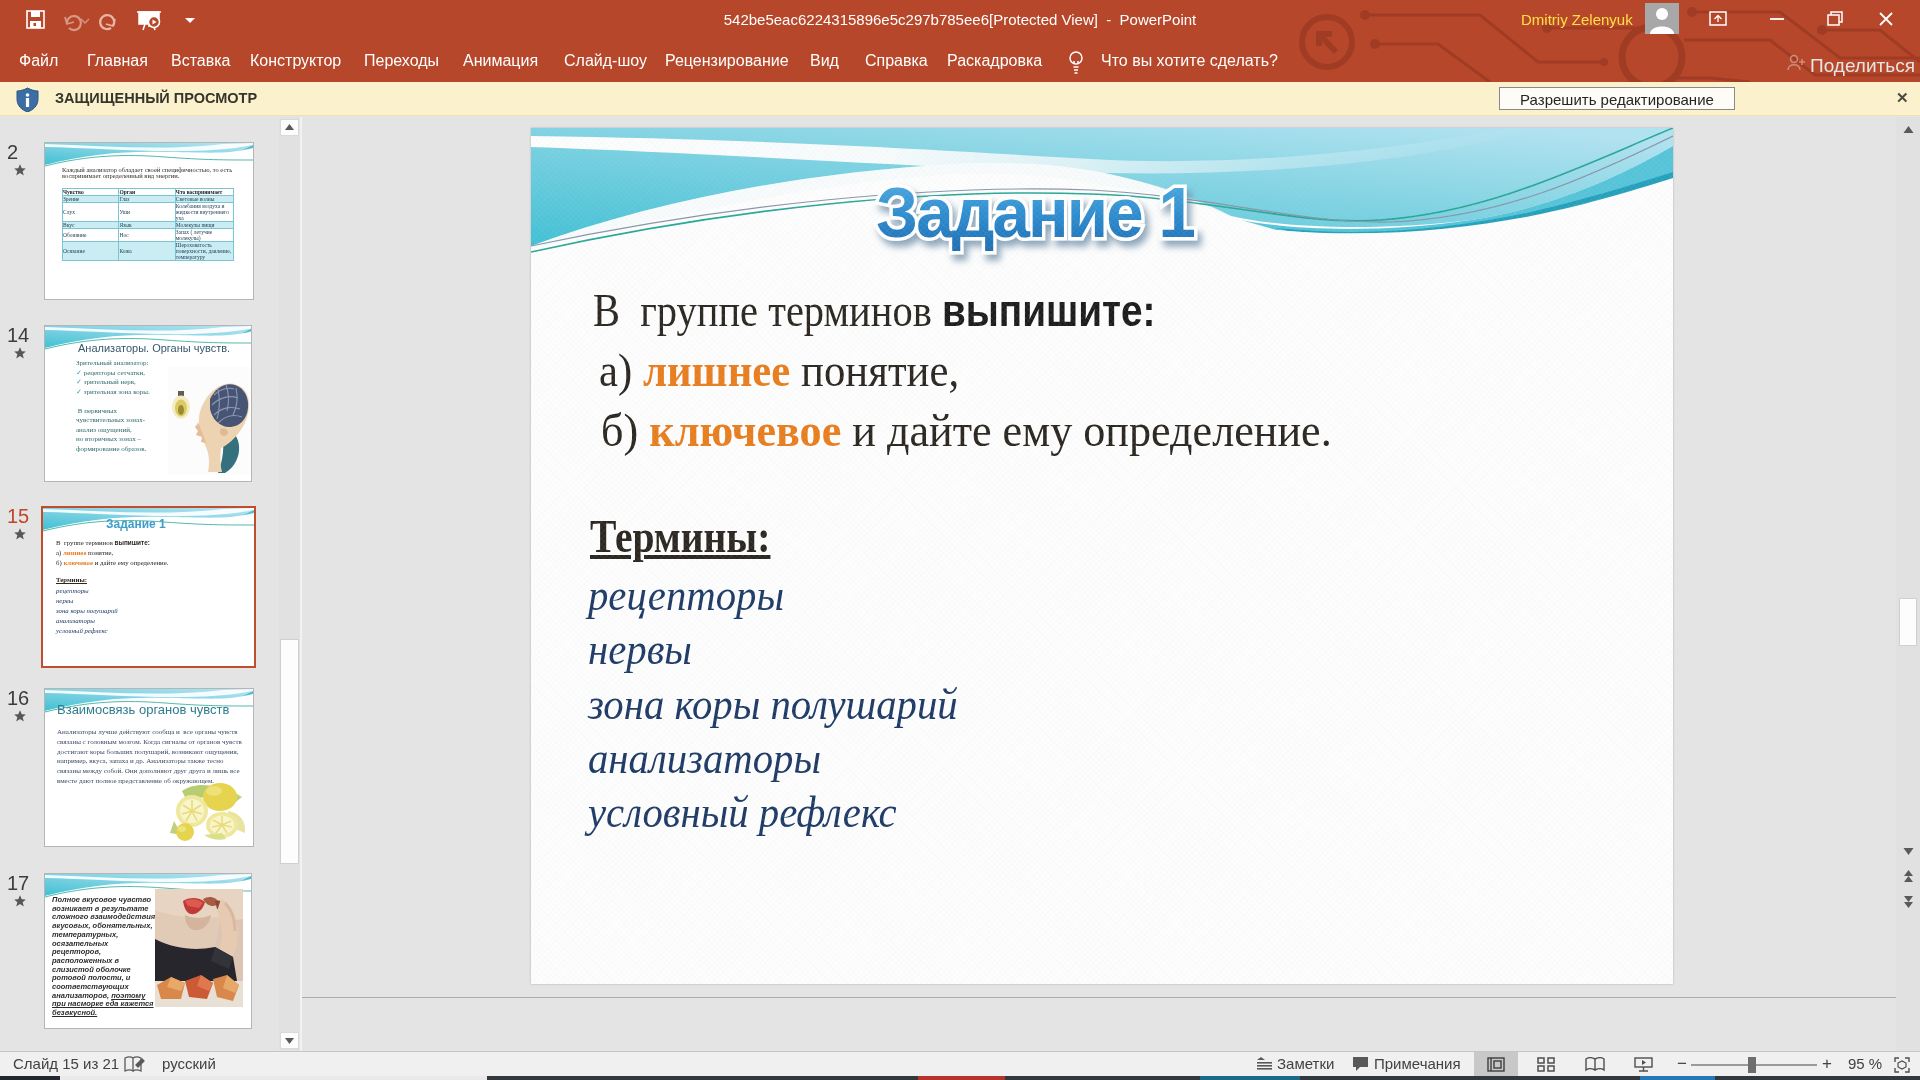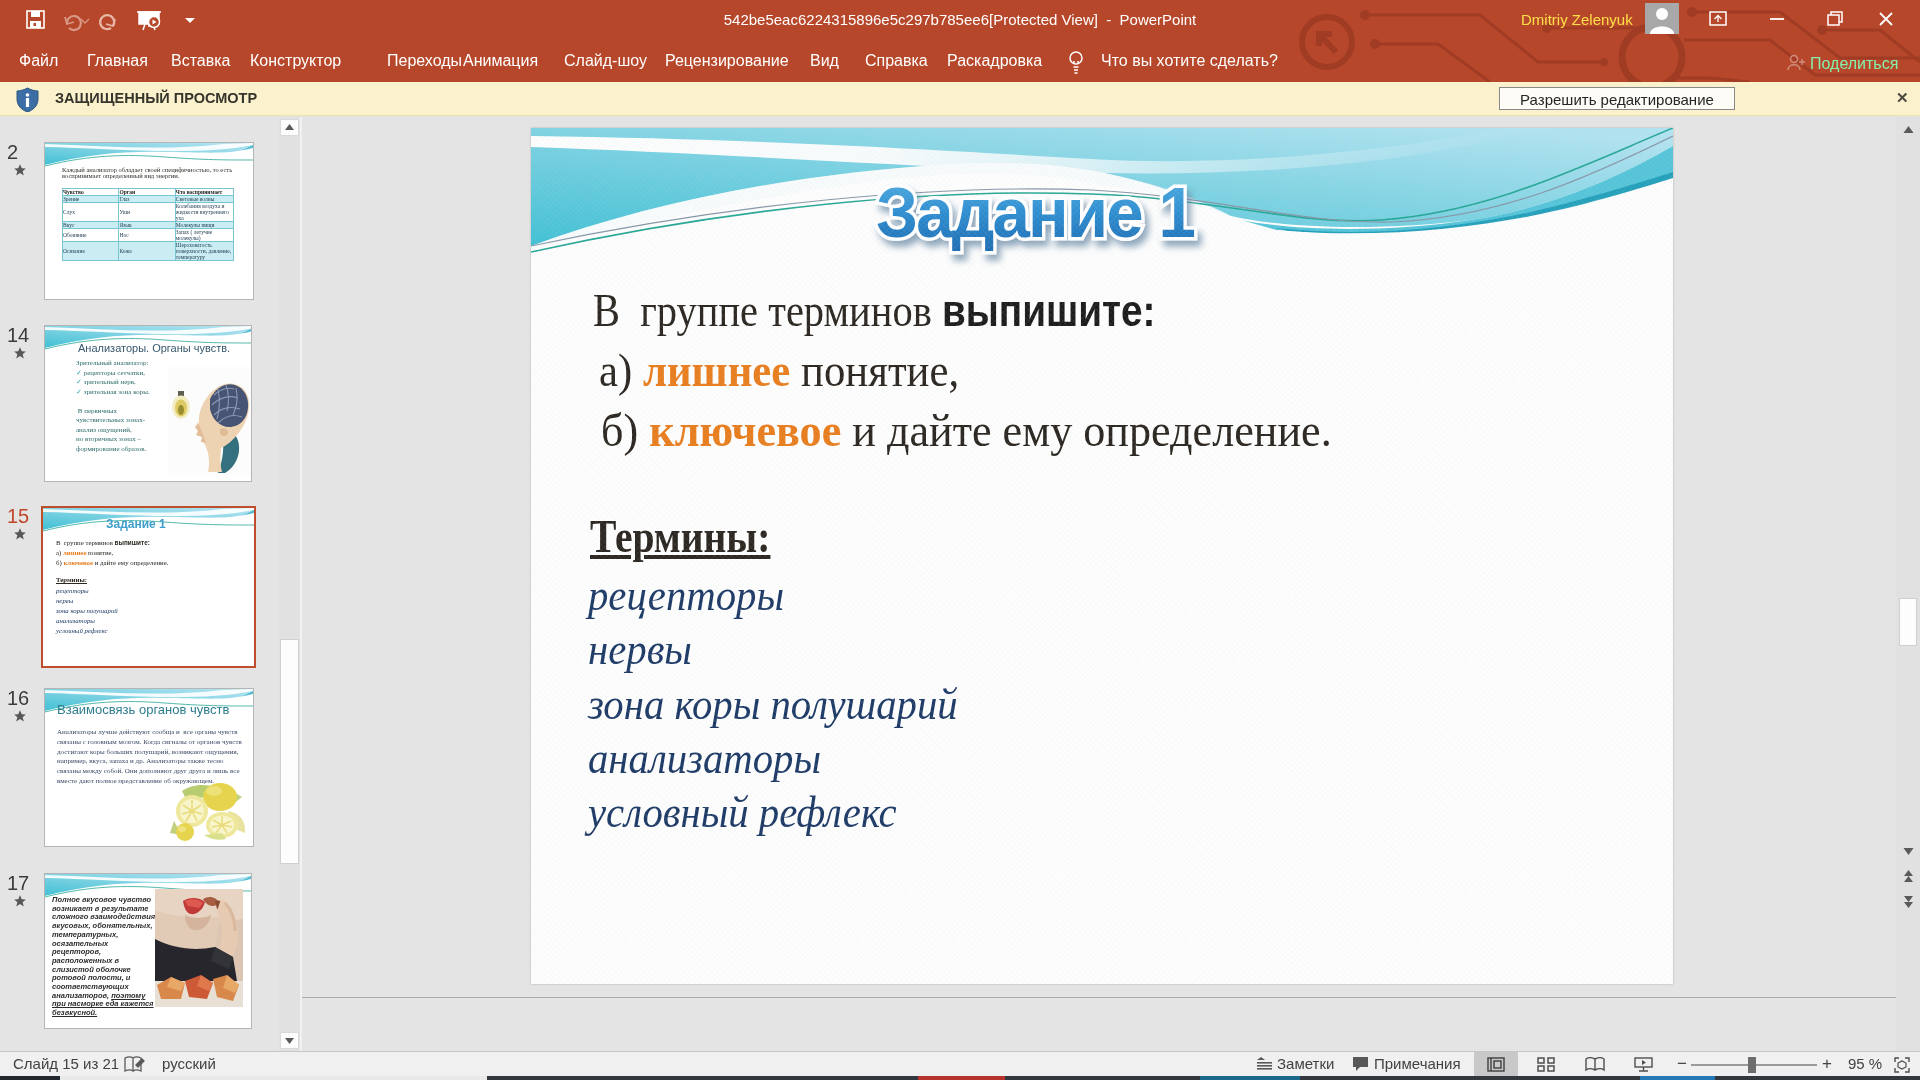--- a/index.html
+++ b/index.html
@@ -118,36 +118,36 @@
       </g>
     </svg>
 
     <svg class="abs" style="left:1786px;top:53px;" width="20" height="18" viewBox="0 0 20 18">
       <g stroke="#d08d7c" fill="none" stroke-width="1.5">
         <circle cx="8" cy="6" r="3.5"></circle>
         <path d="M2,17 C2,10 14,10 14,17"></path>
         <path d="M16,6 L16,12 M13,9 L19,9"></path>
       </g>
     </svg>
-    <div class="abs" style="left:1810px;top:55px;color:#86efac;font-size:16px;text-align:right;">Поделиться</div>
+    <div class="abs" style="left:1810px;top:55px;color:#e5e5e5;font-size:19px;text-align:right;">Поделиться</div>
 
     <svg class="abs" style="left:1066px;top:50px;" width="20" height="24" viewBox="0 0 20 24">
       <g stroke="#fff" fill="none" stroke-width="1.5">
         <circle cx="10" cy="8" r="6"></circle>
         <path d="M7.5,17 L12.5,17 M8,20 L12,20 M8.5,23 L11.5,23" stroke-width="1.3"></path>
         <path d="M8,14 L8,11 M12,14 L12,11"></path>
       </g>
     </svg>
   </div>
 
   <div class="tab" style="left:19px;">Файл</div>
   <div class="tab" style="left:87px;">Главная</div>
   <div class="tab" style="left:171px;">Вставка</div>
   <div class="tab" style="left:250px;">Конструктор</div>
-  <div class="tab" style="left:364px;margin-left:23px;">Переходы</div>
+  <div class="tab" style="left:364px;">Переходы</div>
   <div class="tab" style="left:463px;">Анимация</div>
   <div class="tab" style="left:564px;">Слайд-шоу</div>
   <div class="tab" style="left:665px;">Рецензирование</div>
   <div class="tab" style="left:810px;">Вид</div>
   <div class="tab" style="left:865px;">Справка</div>
   <div class="tab" style="left:947px;">Раскадровка</div>
   <div class="tab" style="left:1101px;">Что вы хотите сделать?</div>
 
   <div id="msgbar">
     <svg class="abs" style="left:16px;top:5px;" width="23" height="25" viewBox="0 0 23 25">

